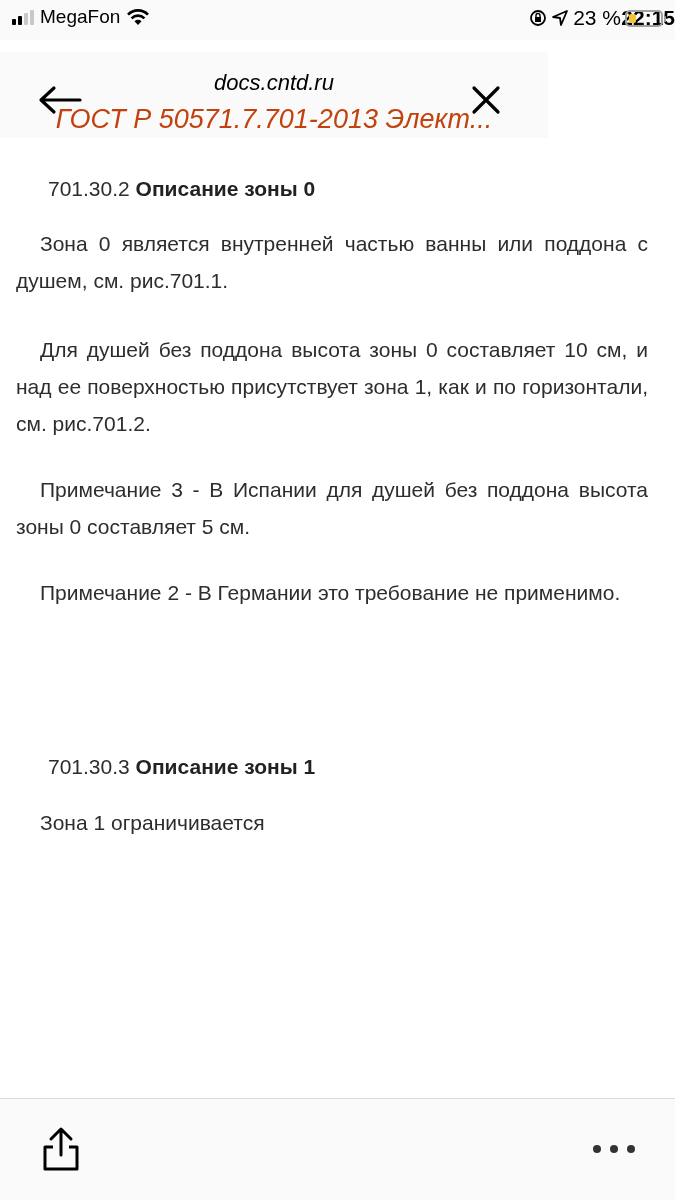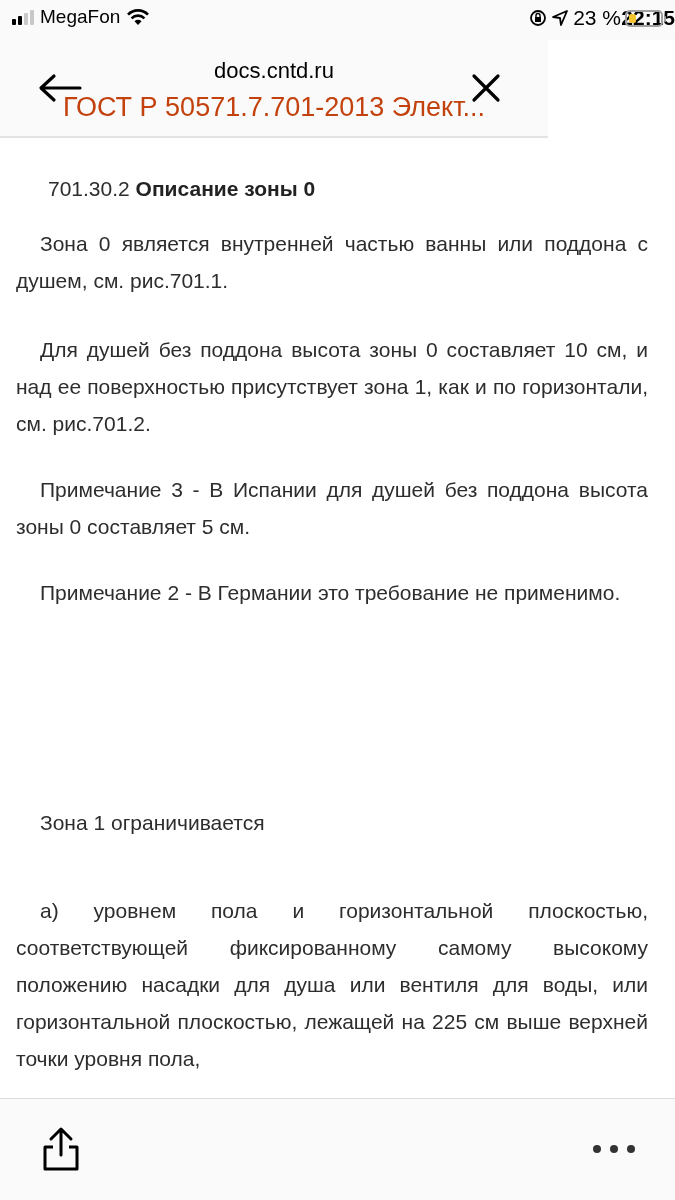--- a/index.html
+++ b/index.html
@@ -7,21 +7,21 @@
   .statusbar { position:absolute; top:0; left:0; width:675px; height:40px; background:#fafafa; }
   .sb-left { position:absolute; left:12px; top:6px; display:flex; align-items:center; gap:6px; font-size:19px; }
   .signal { display:flex; align-items:flex-end; gap:2px; height:16px; }
   .signal span { width:4px; background:#000; border-radius:1px; display:block; }
   .signal span.off { background:#c8c8c8; }
   .sb-time { position:absolute; left:0; right:0; top:6px; text-align:right; font-size:21px; font-weight:bold; }
   .sb-right { position:absolute; right:12px; top:6px; display:flex; align-items:center; gap:4px; font-size:21px; }
   .battery { width:38px; height:17px; border:2px solid #a0a0a0; border-radius:5px; position:relative; box-sizing:border-box; }
   .battery .lvl { position:absolute; left:2px; top:2px; bottom:2px; width:7px; background:#f5c431; border-radius:2px; }
   .battery:after { content:""; position:absolute; right:-5px; top:4px; width:2px; height:6px; background:#a0a0a0; border-radius:1px; }
-  .navbar { position:absolute; top:40px; left:0; width:548px; height:96px; background:#fafafa; border-bottom:2px solid #e2e2e2; }
+  .navbar { position:absolute; top:52px; left:0; width:548px; height:96px; background:#fafafa; border-bottom:2px solid #e2e2e2;font-style:italic; }
   .nav-back { position:absolute; left:36px; top:28px; width:48px; height:40px; cursor:pointer; }
   .nav-close { position:absolute; right:42px; top:28px; width:40px; height:40px; cursor:pointer; }
   .nav-domain { position:absolute; left:0; right:0; top:18px; text-align:center; font-size:22px; color:#000; }
   .nav-title { position:absolute; left:0; right:0; top:52px; text-align:center; font-size:27px; color:#c2410c; }
   .content { position:absolute; top:138px; left:0; width:675px; height:958px; background:#fff; overflow:hidden; }
   .p { position:absolute; left:16px; width:632px; font-size:21px; line-height:37px; color:#2d2d2d; text-align:justify; text-align-last:left; }
   .p .indent { display:inline-block; width:24px; }
   .heading { position:absolute; left:48px; font-size:21px; color:#2d2d2d;margin-top:17px; }
   .heading b { color:#222; }
   .toolbar { position:absolute; top:1098px; left:0; width:675px; height:102px; background:#fafafa; border-top:1px solid #dcdcdc; }
@@ -86,24 +86,27 @@
   </div>
 
   <div class="p" style="top:87px;"><span class="indent"></span><span>Зона 0 является внутренней частью ванны или поддона с душем, см. рис.701.1.</span></div>
 
   <div class="p" style="top:193px;"><span class="indent"></span><span>Для душей без поддона высота зоны 0 составляет 10 см, и над ее поверхностью присутствует зона 1, как и по горизонтали, см. рис.701.2.</span></div>
 
   <div class="p" style="top:333px;"><span class="indent"></span><span>Примечание 3 - В Испании для душей без поддона высота зоны 0 составляет 5 см.</span></div>
 
   <div class="p" style="top:436px;"><span class="indent"></span><span>Примечание 2 - В Германии это требование не применимо.</span></div>
 
+  <div class="heading" style="top:600px;">
+    <span>701.30.3</span>
+    <b>Описание зоны 1</b>
+  </div>
 
   <div class="p" style="top:666px;"><span class="indent"></span><span>Зона 1 ограничивается</span></div>
 
-  <div class="p" style="top:754px;"><span class="indent"></span><span>а) уровнем пола и горизонтальной плоскостью, соответствующей фиксированному самому высокому положению насадки для душа или вентиля для воды, или горизонтальной плоскостью, лежащей на 225 см выше верхней точки уровня пола,</span></div>
 </div>
 
 <div class="toolbar">
   <div class="tb-share">
     <svg width="46" height="50" viewBox="0 0 46 50">
       <path d="M23 30 V5 M13 14 L23 4 L33 14" stroke="#000" stroke-width="3" fill="none" stroke-linecap="round" stroke-linejoin="round"></path>
       <path d="M15 22 H7 V44 H39 V22 H31" stroke="#000" stroke-width="3" fill="none" stroke-linejoin="round"></path>
     </svg>
   </div>
   <div class="tb-more">

